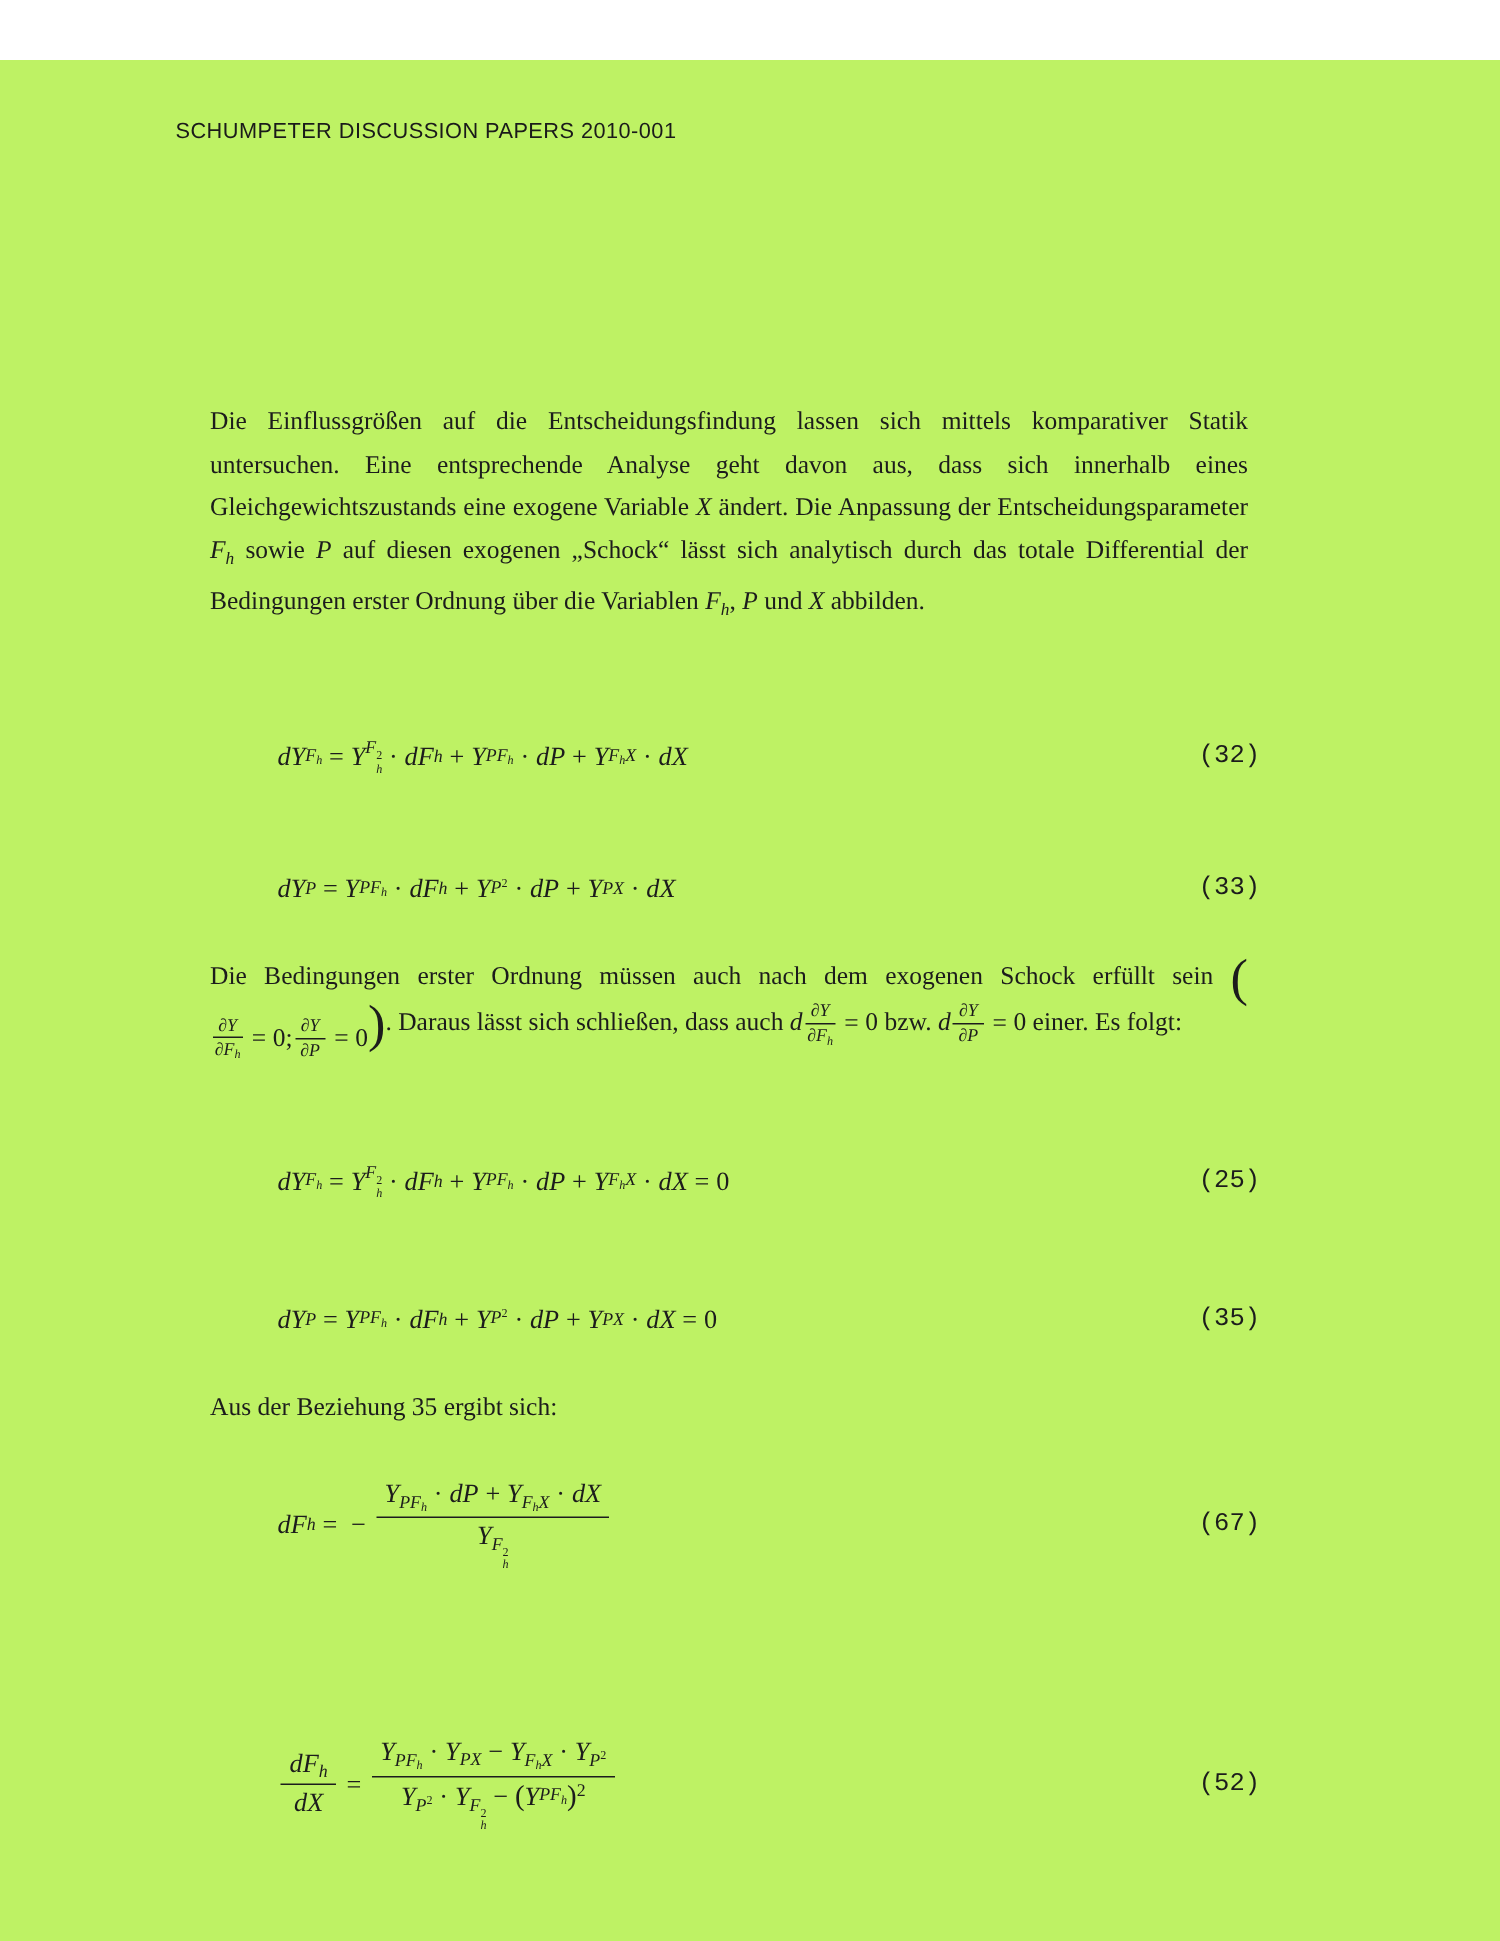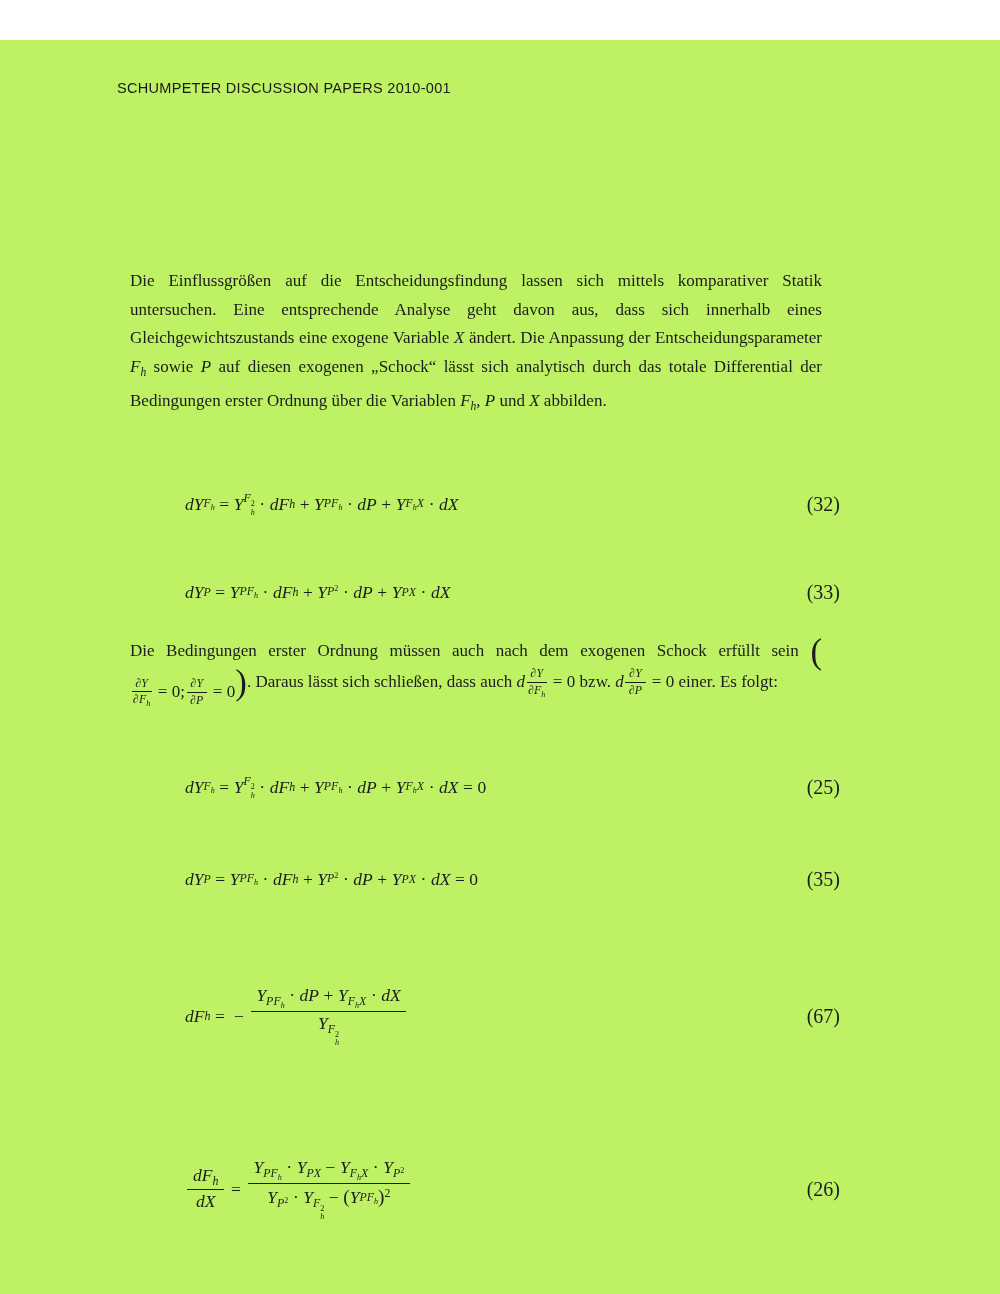--- a/index.html
+++ b/index.html
@@ -13,39 +13,39 @@
     position:absolute; left:117px; top:40px;
     font-family:"Liberation Sans","DejaVu Sans",sans-serif;
     font-size:14.5px; letter-spacing:0.3px; color:#1a1a1a; white-space:nowrap;
   }
   .section-heading {
     position:absolute; left:148px; top:178px;
     font-weight:bold; font-size:16.5px; letter-spacing:0.1px;
   }
   .section-heading .sec-num { margin-right:19px; }
   .para {
-    position:absolute; left:130px; width:692px;
+    position:absolute; left:140px; width:692px;
     font-size:17px; line-height:28.6px; text-align:justify;
   }
   #p1 { top:227px; }
   #p2 { top:597px; }
   #p3 { top:884px; text-align:left; }
   #p4 { top:1027px; }
   .eq-row {
     position:absolute; left:148px; width:692px;
     display:flex; align-items:center;
   }
   #eq32 { top:447px; height:34px; }
   #eq33 { top:535px; height:34px; }
   #eq34 { top:730px; height:34px; }
   #eq35 { top:822px; height:34px; }
   #eq36 { top:941px; height:70px; }
   #eq37 { top:1112px; height:74px; }
   .eq-body { padding-left:37px; font-size:17.5px; display:inline-flex; align-items:center; }
-  .eq-num { margin-left:auto; font-size:20px; font-style:normal; }
+  .eq-num { margin-left:auto; font-size:17px; font-style:normal;font-family:Liberation Mono, monospace; }
   .page-number {
     position:absolute; top:1263px; left:0; width:860px;
     text-align:center; font-size:16px;
   }
   
   .it { font-style:italic; }
   .rm { font-style:normal; }
   .op { font-style:normal; margin:0 0.26em; }
   .msub { font-size:0.68em; vertical-align:-0.32em; font-style:italic; }
   .msup { font-size:0.68em; vertical-align:0.5em; font-style:normal; }
@@ -199,20 +199,21 @@
         <span class="it">Y</span>
         <span class="msub"><span class="it">P</span><span class="it">X</span></span>
         <span class="op">·</span>
         <span class="it">dX</span>
         <span class="op">=</span>
         <span class="rm">0</span>
       </span>
     <span class="eq-num">(35)</span>
   </div>
 
+  <div class="para" id="p3"><span class="rm">Aus der Beziehung 35 ergibt sich:</span></div>
 
   <div class="eq-row" id="eq36">
     <span class="eq-body">
         <span class="it">dF</span>
         <span class="msub"><span class="it">h</span></span>
         <span class="op">=</span>
         <span class="op">−</span>
         <span class="frac">
           <span class="fnum"><span class="it">Y</span><span class="msub"><span class="it">P</span><span class="it">F</span><span class="msub"><span class="it">h</span></span></span><span class="op">·</span><span class="it">dP</span><span class="op">+</span><span class="it">Y</span><span class="msub"><span class="it">F</span><span class="msub"><span class="it">h</span></span><span class="it">X</span></span><span class="op">·</span><span class="it">dX</span></span>
           <span class="fden"><span class="it">Y</span><span class="msub"><span class="it">F</span><span class="scripts">
@@ -236,18 +237,18 @@
           <span class="fnum"><span class="it">Y</span><span class="msub"><span class="it">P</span><span class="it">F</span><span class="msub"><span class="it">h</span></span></span><span class="op">·</span><span class="it">Y</span><span class="msub"><span class="it">P</span><span class="it">X</span></span><span class="op">−</span><span class="it">Y</span><span class="msub"><span class="it">F</span><span class="msub"><span class="it">h</span></span><span class="it">X</span></span><span class="op">·</span><span class="it">Y</span><span class="msub"><span class="it">P</span><span class="msup">2</span></span></span>
           <span class="fden"><span class="it">Y</span><span class="msub"><span class="it">P</span><span class="msup">2</span></span><span class="op">·</span><span class="it">Y</span><span class="msub"><span class="it">F</span><span class="scripts">
                 <span class="ssup">2</span>
                 <span class="ssub"><span class="it">h</span></span>
               </span></span><span class="op">−</span><span class="pnorm">(</span><span class="pinner">
               <span class="it">Y</span>
               <span class="msub"><span class="it">P</span><span class="it">F</span><span class="msub"><span class="it">h</span></span></span>
             </span><span class="pnorm">)</span><span class="msup">2</span></span>
         </span>
       </span>
-    <span class="eq-num">(26)</span>
+    <span class="eq-num">(52)</span>
   </div>
 
   <div class="page-number">30</div>
 
 </div>
 
 </body></html>

